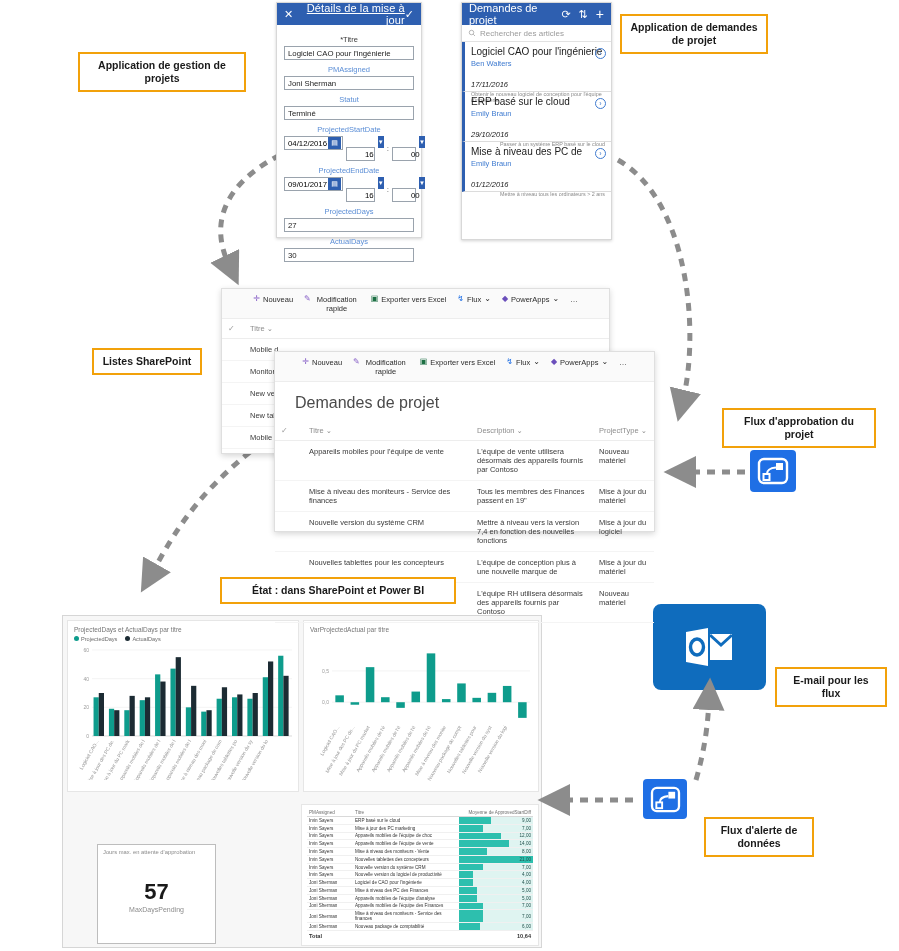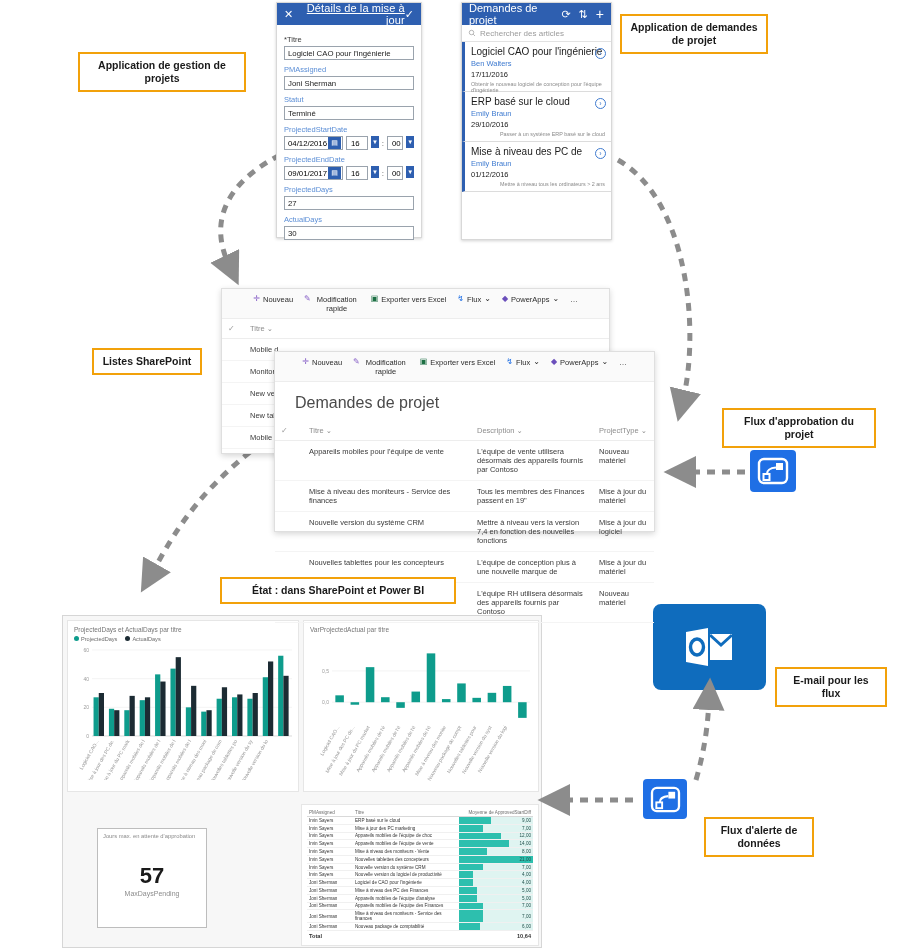--- a/index.html
+++ b/index.html
@@ -38,36 +38,36 @@
   }
   .papp-head {
     background:#2e5fb0;
     color:#fff;
     height:22px;
     display:flex; align-items:center;
     padding:0 7px;
     font-size:11px;
   }
   .papp-head .ttl { flex:1; text-align:right; font-size:11px; letter-spacing:.1px;text-decoration:underline;}
-  .papp-body { padding:5px 7px 7px 7px; }
+  .papp-body { padding:5px 7px 7px 7px;text-align:center; }
   .fld-label { color:#5b8ed6; font-size:7.5px; margin:5px 0 2px; }
   .fld-label.req { color:#3a3a3a; }
   .fld-input {
     border:1px solid #9aa3ad;
     height:14px;
     font-size:7.8px;
     color:#222;
     display:flex; align-items:center;
     padding:0 3px;
     background:#fff;
   }
   .date-row { display:flex; gap:3px; align-items:stretch; }
   .date-box { flex:1; border:1px solid #9aa3ad; height:14px; display:flex; align-items:center; justify-content:space-between; padding:0 0 0 3px; font-size:7.8px; }
   .dt-ico { width:13px; height:12px; background:#2e5fb0; color:#fff; font-size:7px; display:flex; align-items:center; justify-content:center; margin:0 1px;}
-  .num-box { width:34px; border:1px solid #9aa3ad; height:14px; display:flex; align-items:center; font-size:7.8px; padding-left:4px; }
+  .num-box { width:34px; border:1px solid #9aa3ad; height:14px; display:flex; align-items:center; font-size:7.8px; padding-left:18px;margin-top:11px; }
   .caret-btn { width:13px; height:12px; background:#2e5fb0; color:#fff; display:flex; align-items:center; justify-content:center; font-size:6px; }
   .colon { font-size:8px; color:#555; align-self:center; }
 
   
   .plist-head {
     background:#2e5fb0; color:#fff; height:22px;
     display:flex; align-items:center; padding:0 7px; gap:8px;
     font-size:11px;
   }
   .plist-head .ttl { flex:1; }
@@ -78,21 +78,21 @@
   }
   .pitem {
     border-bottom:1px solid #dcdcdc;
     border-left:3px solid #2e5fb0;
     padding:4px 6px 5px 6px;
     position:relative;
     height:50px;
   }
   .pitem .t { font-size:10px; color:#1b1b1b; }
   .pitem .p { font-size:7.5px; color:#3f7bd0; margin-top:2px;}
-  .pitem .d { font-size:7.5px; color:#202020; margin-top:2px;}
+  .pitem .d { font-size:7.5px; color:#202020; margin-top:12px;font-style:italic;}
   .pitem .s { font-size:5.4px; color:#8a8a8a; margin-top:2px; text-align:right; }
   .pitem .s.lft { text-align:left; }
   .chev {
     position:absolute; right:5px; top:6px;
     width:11px; height:11px; border:1px solid #3f7bd0; border-radius:50%;
     color:#3f7bd0; font-size:7px; line-height:9px; text-align:center;
   }
 
   
   .spwin {
@@ -532,21 +532,21 @@
         <text x="172.69230769230768" y="94" class="axlab" font-size="3.6" transform="rotate(-60 172.69230769230768 94)" text-anchor="end">Nouvelles tablettes pour</text>
         <rect x="183.65846153846152" y="59.82608695652174" width="8.52923076923077" height="9.391304347826086" fill="#0e9c8c"></rect>
         <text x="187.9230769230769" y="94" class="axlab" font-size="3.6" transform="rotate(-60 187.9230769230769 94)" text-anchor="end">Nouvelle version du syst</text>
         <rect x="198.88923076923075" y="52.93913043478261" width="8.52923076923077" height="16.27826086956522" fill="#0e9c8c"></rect>
         <text x="203.15384615384613" y="94" class="axlab" font-size="3.6" transform="rotate(-60 203.15384615384613 94)" text-anchor="end">Nouvelle version du logi</text>
         <rect x="214.12" y="69.21739130434783" width="8.52923076923077" height="15.65217391304348" fill="#0e9c8c"></rect>
         <text x="218.3846153846154" y="94" class="axlab" font-size="3.6" transform="rotate(-60 218.3846153846154 94)" text-anchor="end"></text>
       </svg>
   </div>
 
-  <div class="pbi-card kpi-box" style="left:34px; top:212px; width:110px; height:100px;">
+  <div class="pbi-card kpi-box" style="left:34px; top:228px; width:119px; height:100px;">
     <div class="kpi-cap">Jours max. en attente d'approbation</div>
     <div class="kpi-val" style="margin-top:20px;">57</div>
     <div class="kpi-sub">MaxDaysPending</div>
   </div>
 
   <div class="pbi-card" style="left:238px; top:188px; width:238px; height:142px; padding:4px 5px; background:#fff;">
     <table class="bi-tbl">
       <thead>
           <tr>
         <th style="width:46px">PMAssigned</th>

